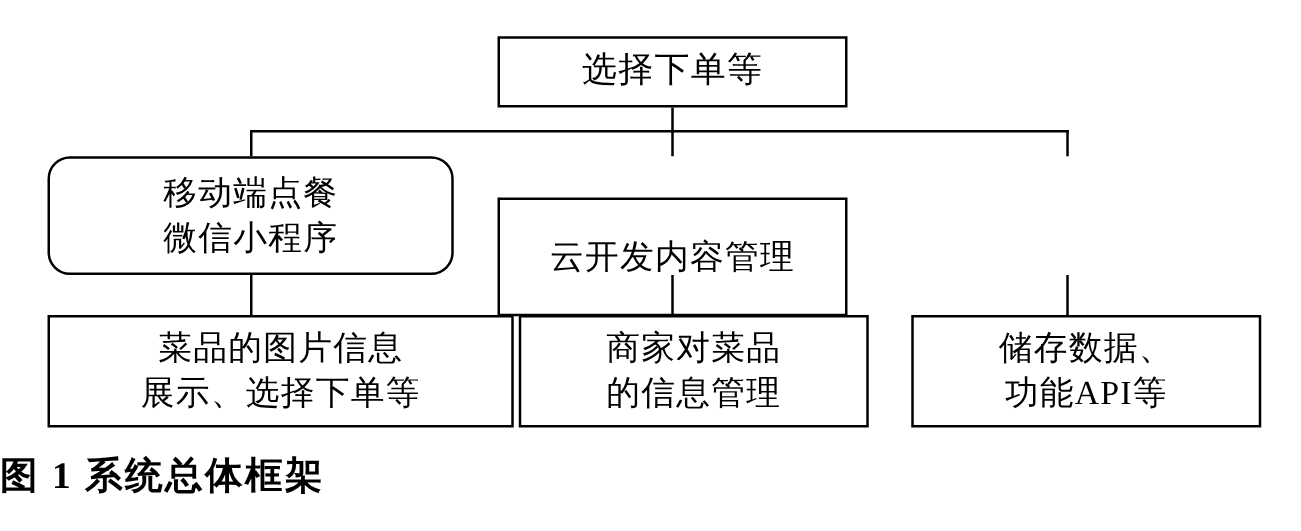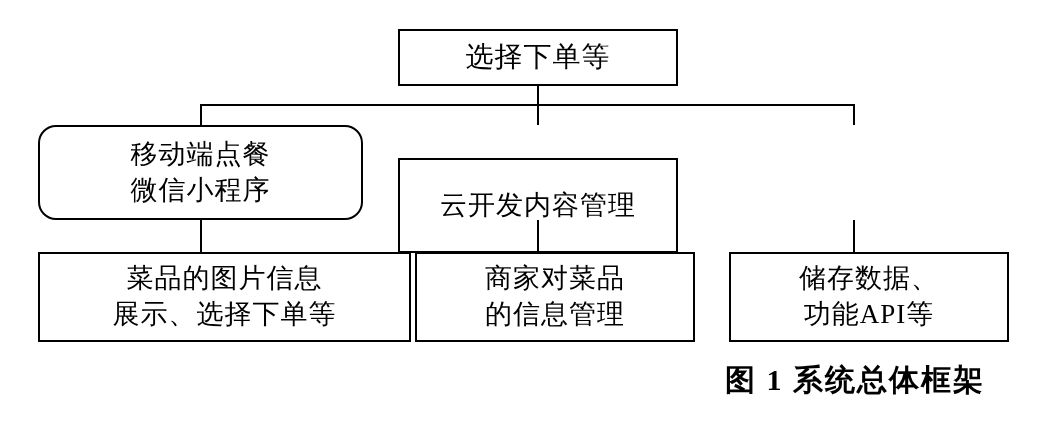--- a/index.html
+++ b/index.html
@@ -96,26 +96,25 @@
   #conn-bus-right { left: 853px; top: 104px; height: 21px; }
   #conn-mod1-det1 { left: 200px; top: 220px; height: 32px; }
   #conn-mod2-det2 { left: 537px; top: 220px; height: 32px; }
   #conn-mod3-det3 { left: 853px; top: 220px; height: 32px; }
 
   #figure-caption {
     position: absolute;
     left: 0;
     top: 360px;
     width: 973px;
-    text-align: right;
+    text-align: left;
     font-size: 30px;
     font-weight: bold;
     letter-spacing: 2px;
     font-family: "Liberation Serif", "DejaVu Serif", serif;
-    padding-left: 12px;
   }
 </style>
 </head>
 <body>
 
 <div id="canvas">
 
   <div class="node" id="root-node">
     <span>选择下单等</span>
   </div>

